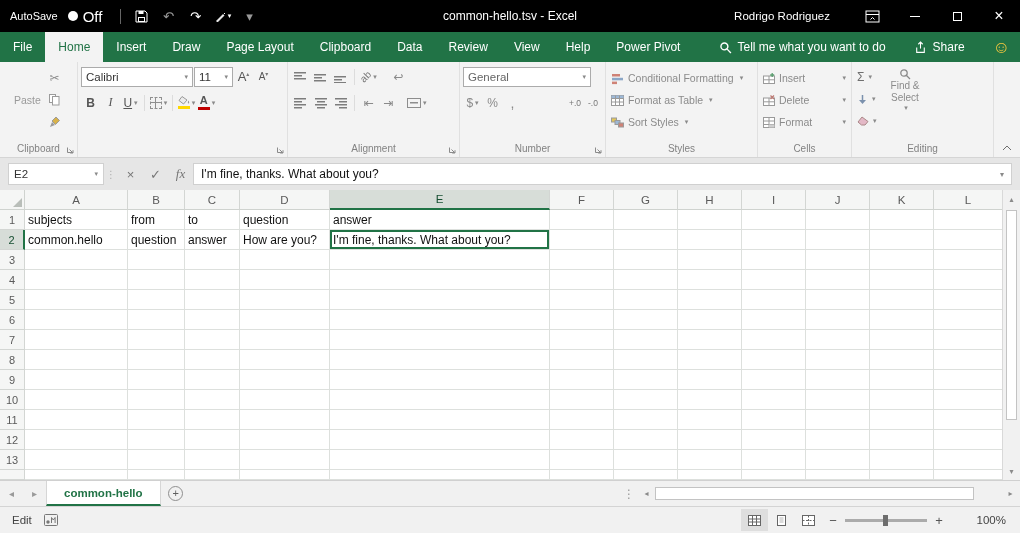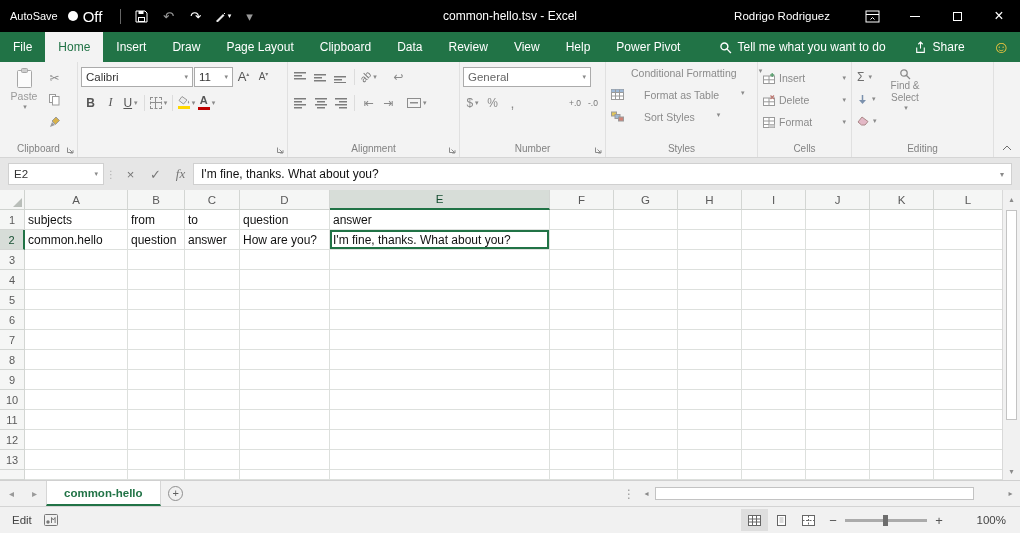--- a/index.html
+++ b/index.html
@@ -41,21 +41,21 @@
 .rg-body{display:flex}
 .rg-col{display:flex;flex-direction:column;width:100%}
 .rrow{height:23px;display:flex;align-items:center;gap:1px;margin-bottom:3px}
 .small-btn{height:20px;min-width:19px;display:flex;align-items:center;justify-content:center;color:#6f6f6f}
 .dd{font-size:7px;color:#8a8a8a;margin-left:2px}
 .vsep{width:1px;height:16px;background:#dcdcdc;margin:0 3px}
 .g-ic{font-size:12px;color:#8a8a8a;line-height:1}
 .combo{height:20px;background:#fff;border:1px solid #ababab;display:flex;align-items:center;padding:0 4px;font-size:11.5px;color:#333}
 .combo .dd{margin-left:auto}
 
-.paste{width:42px;display:flex;flex-direction:column;align-items:center;padding-top:3px;color:#9a9a9a;font-size:10.5px;gap:1px}
+.paste{width:42px;display:flex;flex-direction:row;align-items:center;padding-top:3px;color:#9a9a9a;font-size:10.5px;gap:11px}
 .clip-col{display:flex;flex-direction:column;gap:2px;padding-top:3px}
 
 .bigA{font-size:13px;color:#555}
 .supA{font-size:6px;color:#777;margin-bottom:7px}
 .fmt-b{font-weight:bold;color:#555;font-size:12px}
 .fmt-i{font-style:italic;font-family:"Liberation Serif",serif;color:#555;font-size:12px}
 .fmt-u .u{text-decoration:underline;color:#555;font-size:12px}
 .icon-borders{width:12px;height:12px;display:inline-block;border:1px dashed #909090;background:linear-gradient(#909090,#909090) center/100% 1px no-repeat,linear-gradient(#909090,#909090) center/1px 100% no-repeat}
 .stack{display:flex;flex-direction:column;align-items:center;gap:1px}
 .cbar{width:12px;height:3px;display:inline-block}
@@ -69,21 +69,21 @@
 .bars{background-image:linear-gradient(#7d7d7d,#7d7d7d),linear-gradient(#7d7d7d,#7d7d7d),linear-gradient(#7d7d7d,#7d7d7d),linear-gradient(#7d7d7d,#7d7d7d);background-size:12px 1.5px,8px 1.5px,12px 1.5px,8px 1.5px}
 .bars-left{background-position:left 1px,left 4px,left 7px,left 10px}
 .bars-center{background-position:center 1px,center 4px,center 7px,center 10px}
 .bars-right{background-position:right 1px,right 4px,right 7px,right 10px}
 .orient{font-size:10px;color:#777;transform:rotate(-45deg);display:inline-block}
 .icon-merge{width:14px;height:10px;display:inline-block;border:1px solid #8d8d8d;background:linear-gradient(#8d8d8d,#8d8d8d) center/8px 1.5px no-repeat}
 
 .decs{margin-left:auto;display:flex}
 .dec-btn{font-size:8.5px;color:#777;height:20px;min-width:18px;display:flex;align-items:center;justify-content:center}
 
-.style-row{display:flex;gap:20px;height:22px;font-size:10.5px;color:#8b8b8b;padding-left:2px;white-space:nowrap}
+.style-row{display:flex;align-items:center;gap:4px;height:22px;font-size:10.5px;color:#8b8b8b;padding-left:2px;white-space:nowrap}
 .cells-row{display:flex;align-items:center;gap:4px;height:22px;font-size:10.5px;color:#8b8b8b;padding:0 2px;white-space:nowrap}
 .cells-row .dd{margin-left:auto}
 
 .edit-body{display:flex;gap:3px}
 .edit-minis{display:flex;flex-direction:column;padding-top:1px}
 .mini{height:22px;display:flex;align-items:center;gap:2px;padding:0 2px}
 .bigbtn{width:47px;display:flex;flex-direction:column;align-items:center;padding-top:3px;font-size:10px;color:#8b8b8b;text-align:center;line-height:1.2}
 .bb-lbl{width:42px}
 .collapse-ribbon{position:absolute;right:8px;bottom:3px}
 

